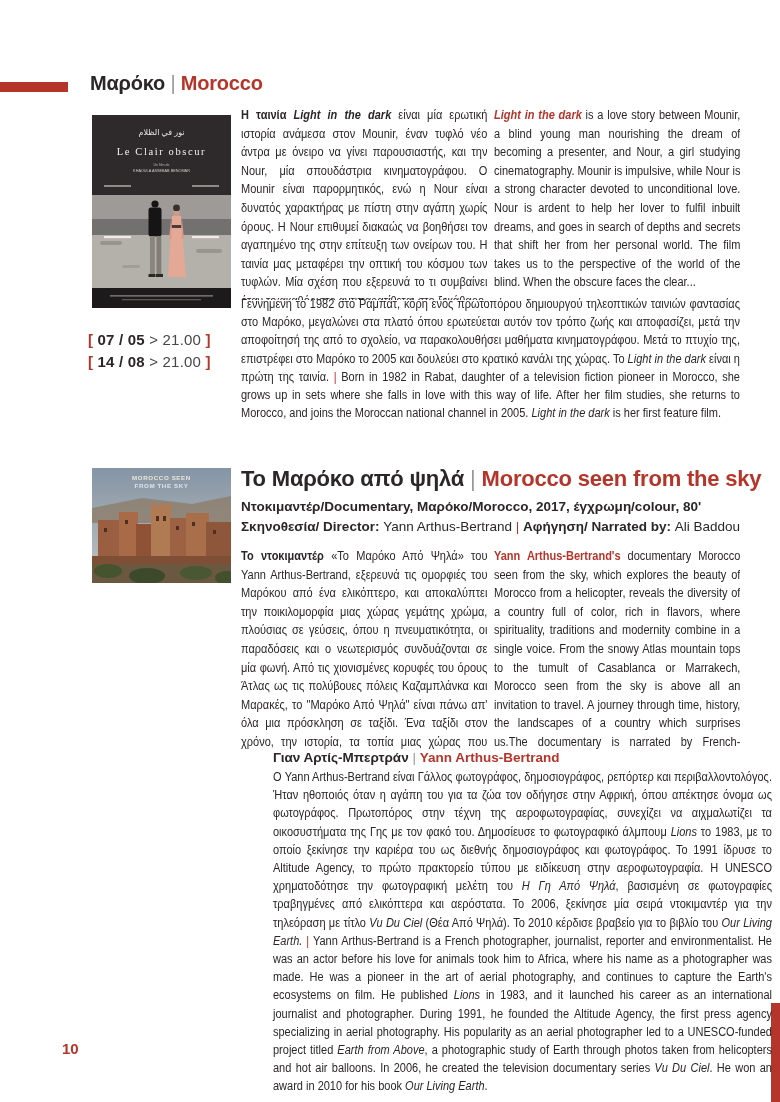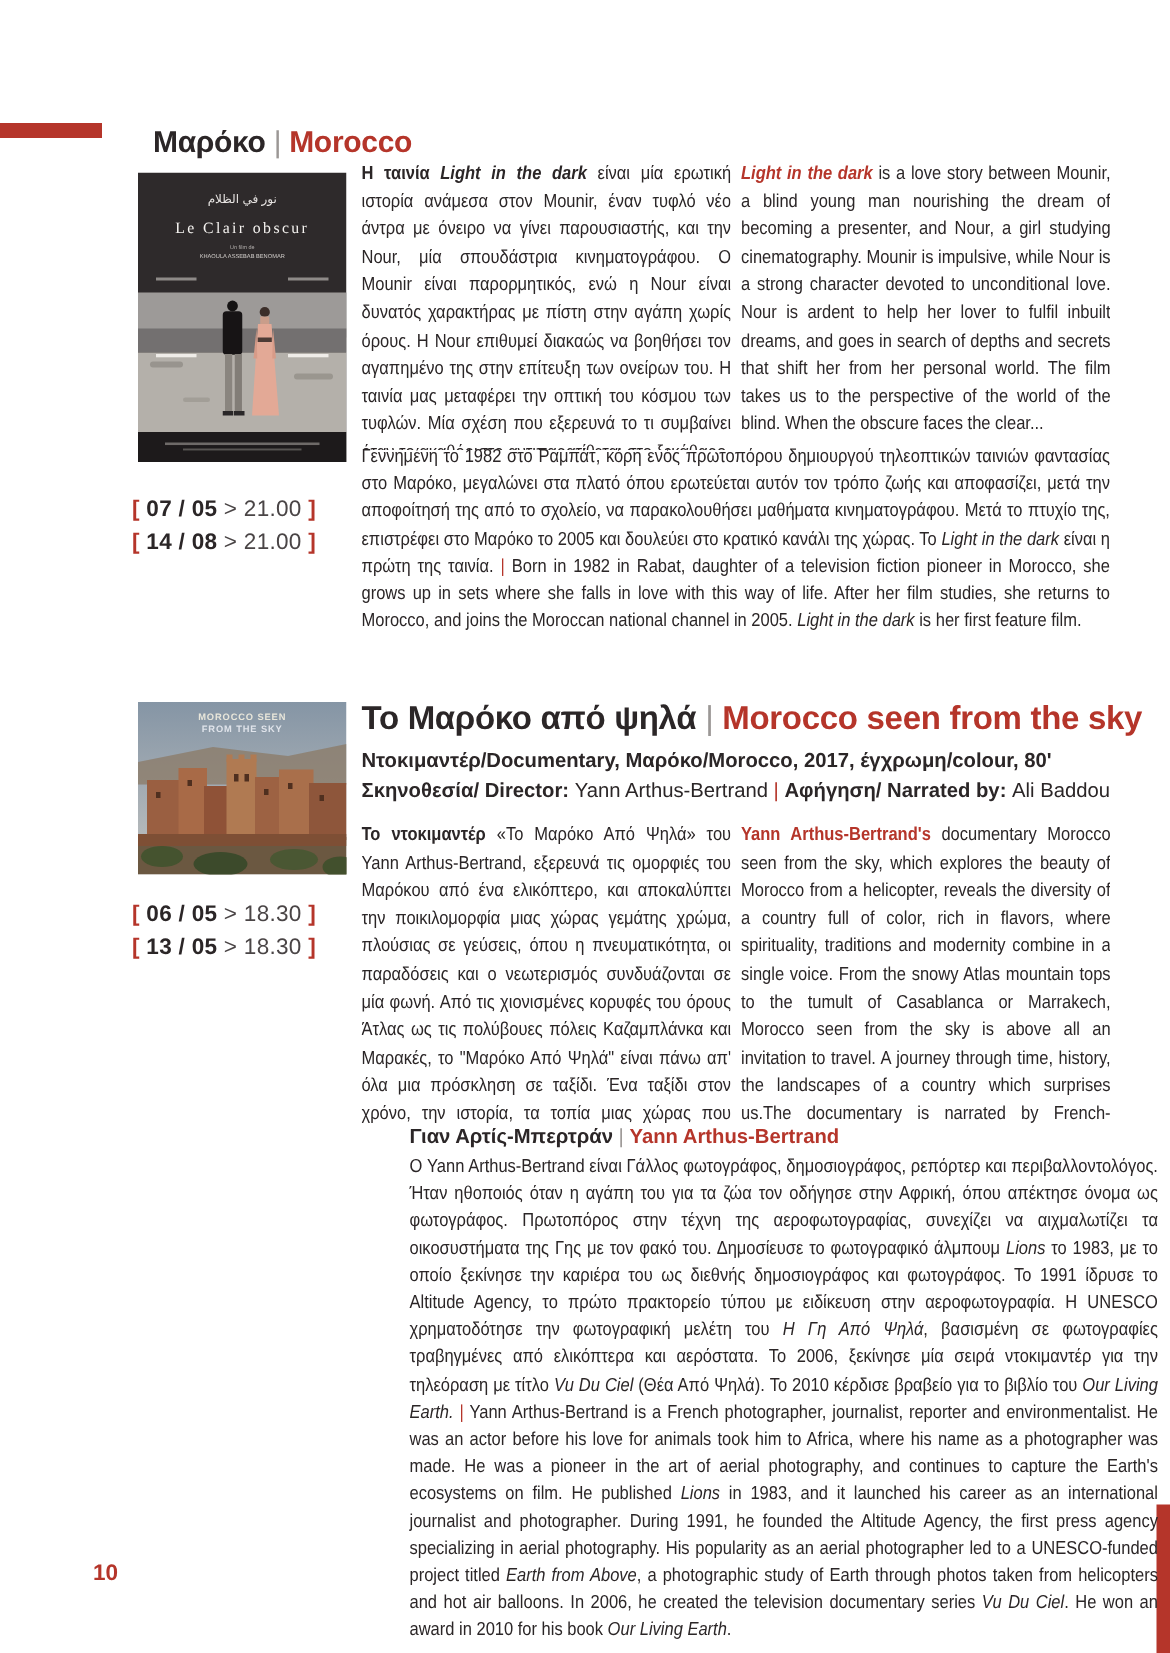--- a/index.html
+++ b/index.html
@@ -5,21 +5,21 @@
   html,body{margin:0;padding:0;}
   body{
     width:780px;height:1102px;background:#ffffff;position:relative;
     font-family:"Liberation Sans",sans-serif;color:#2b2627;overflow:hidden;
   }
   .page{position:absolute;inset:0;}
   
   .bar-top-left{position:absolute;left:0;top:82px;width:68px;height:10px;background:#b5352a;}
   .bar-bottom-right{position:absolute;right:0;top:1003px;width:9px;height:99px;background:#b5352a;}
   
-  .page-header{position:absolute;left:90px;top:72px;margin:12px;font-size:20px;font-weight:bold;letter-spacing:-0.2px;}
+  .page-header{position:absolute;left:90px;top:72px;margin:0;font-size:20px;font-weight:bold;letter-spacing:-0.2px;}
   
   .b{font-weight:bold;}
   .i{font-style:italic;}
   .r{color:#b5352a;}
   .k{color:#2b2627;}
   .d{color:#4a4546;font-weight:normal;margin-top:20px;}
   .sep{color:#9b9795;font-weight:normal;}
   .rsep{color:#b5352a;font-weight:normal;}
   
   .poster{position:absolute;left:92px;text-align:center;}
@@ -164,24 +164,20 @@
     </svg>
   </div>
 
   <h2 class="film2-title"><span class="k">Το Μαρόκο από ψηλά </span><span class="sep">|</span><span class="r"> Morocco seen from the sky</span></h2>
 
   <div class="film2-meta">
     <div class="meta-line1">Ντοκιμαντέρ/Documentary,  Μαρόκο/Morocco, 2017, έγχρωμη/colour, 80'</div>
     <div class="meta-line2"><span class="b">Σκηνοθεσία/ Director: </span><span>Yann Arthus-Bertrand </span><span class="rsep">|</span><span> </span><span class="b">Αφήγηση/ Narrated by: </span><span>Ali Baddou</span></div>
   </div>
 
-  <div class="screenings s2">
-    <div class="screening"><span class="r b">[ </span><span class="b">06 / 05 </span><span class="d">&gt; 18.30</span><span class="r b"> ]</span></div>
-    <div class="screening"><span class="r b">[ </span><span class="b">13 / 05 </span><span class="d">&gt; 18.30</span><span class="r b"> ]</span></div>
-  </div>
 
   <div class="cols cols2">
     <div class="col">
       <p class="syn"><span class="b">Το ντοκιμαντέρ </span><span>«Το Μαρόκο Από Ψηλά» του Yann Arthus-Bertrand, εξερευνά τις ομορφιές του Μαρόκου από ένα ελικόπτερο, και αποκαλύπτει την ποικιλομορφία μιας χώρας γεμάτης χρώμα, πλούσιας σε γεύσεις, όπου η πνευματικότητα, οι παραδόσεις και ο νεωτερισμός συνδυάζονται σε μία φωνή. Από τις χιονισμένες κορυφές του όρους Άτλας ως τις πολύβουες πόλεις Καζαμπλάνκα και Μαρακές, το "Μαρόκο Από Ψηλά" είναι πάνω απ' όλα μια πρόσκληση σε ταξίδι. Ένα ταξίδι στον χρόνο, την ιστορία, τα τοπία μιας χώρας που εκπλήσσει. Αφηγείται ο γαλλομαροκινός δημοσιογράφος Ali Baddou.</span></p>
     </div>
     <div class="col">
       <p class="syn"><span class="b r">Yann Arthus-Bertrand's</span><span> documentary Morocco seen from the sky, which explores the beauty of Morocco from a helicopter, reveals the diversity of a country full of color, rich in flavors, where spirituality, traditions and modernity combine in a single voice. From the snowy Atlas mountain tops to the tumult of Casablanca or Marrakech, Morocco seen from the sky is above all an invitation to travel. A journey through time, history, the landscapes of a country which surprises us.The documentary is narrated by French-Moroccan journalist Ali Baddou.</span></p>
     </div>
   </div>
 

